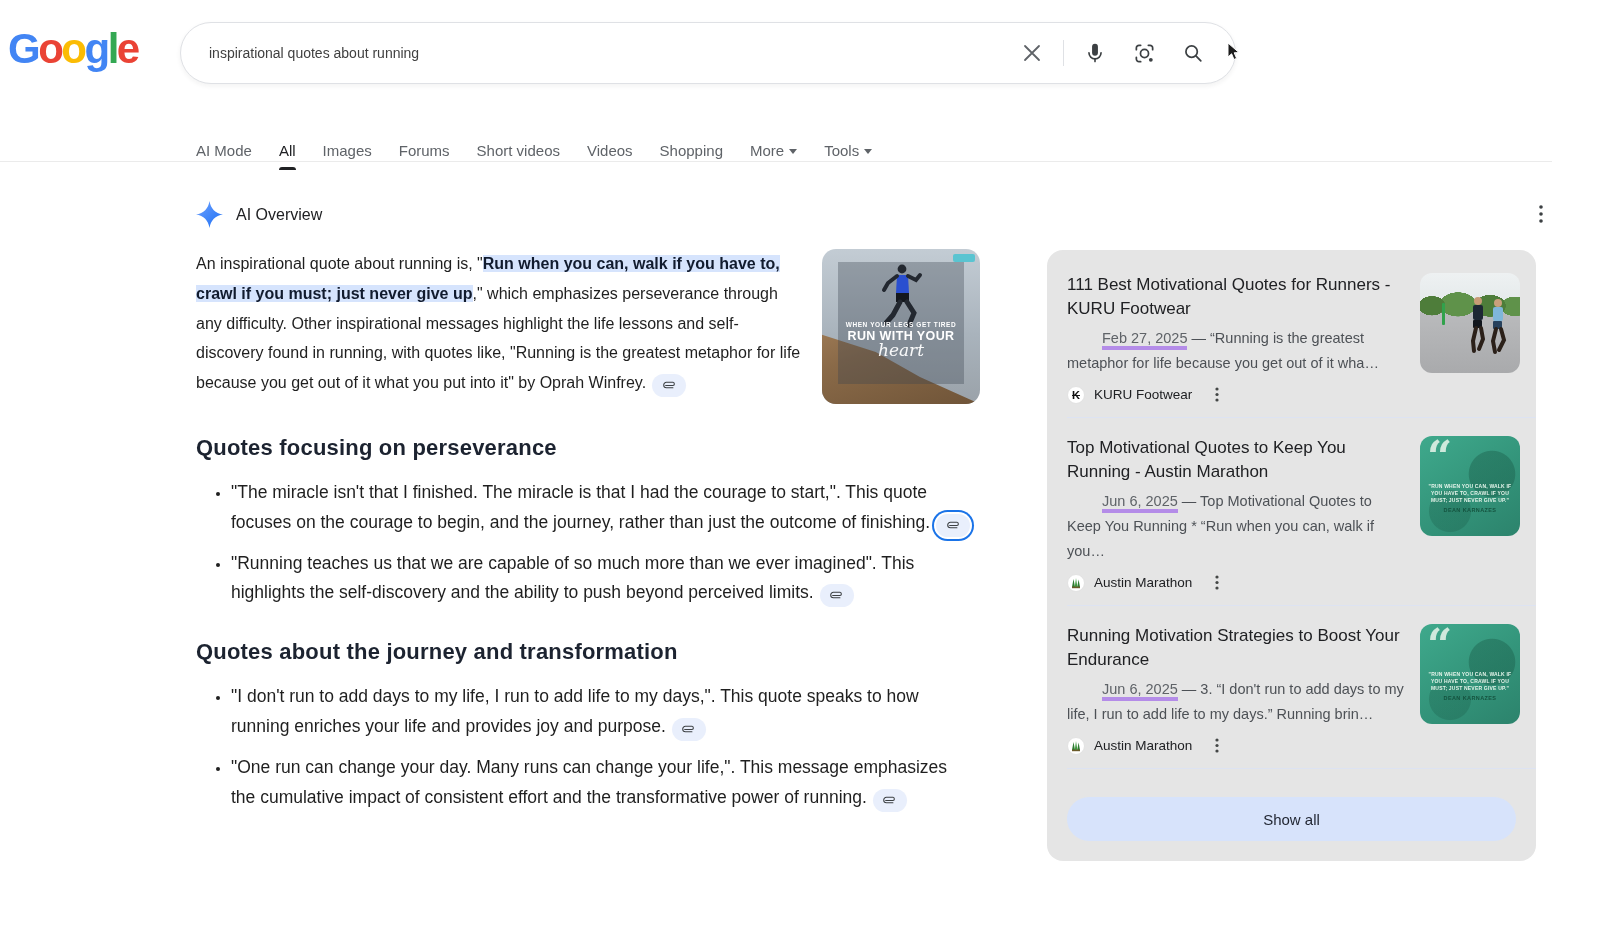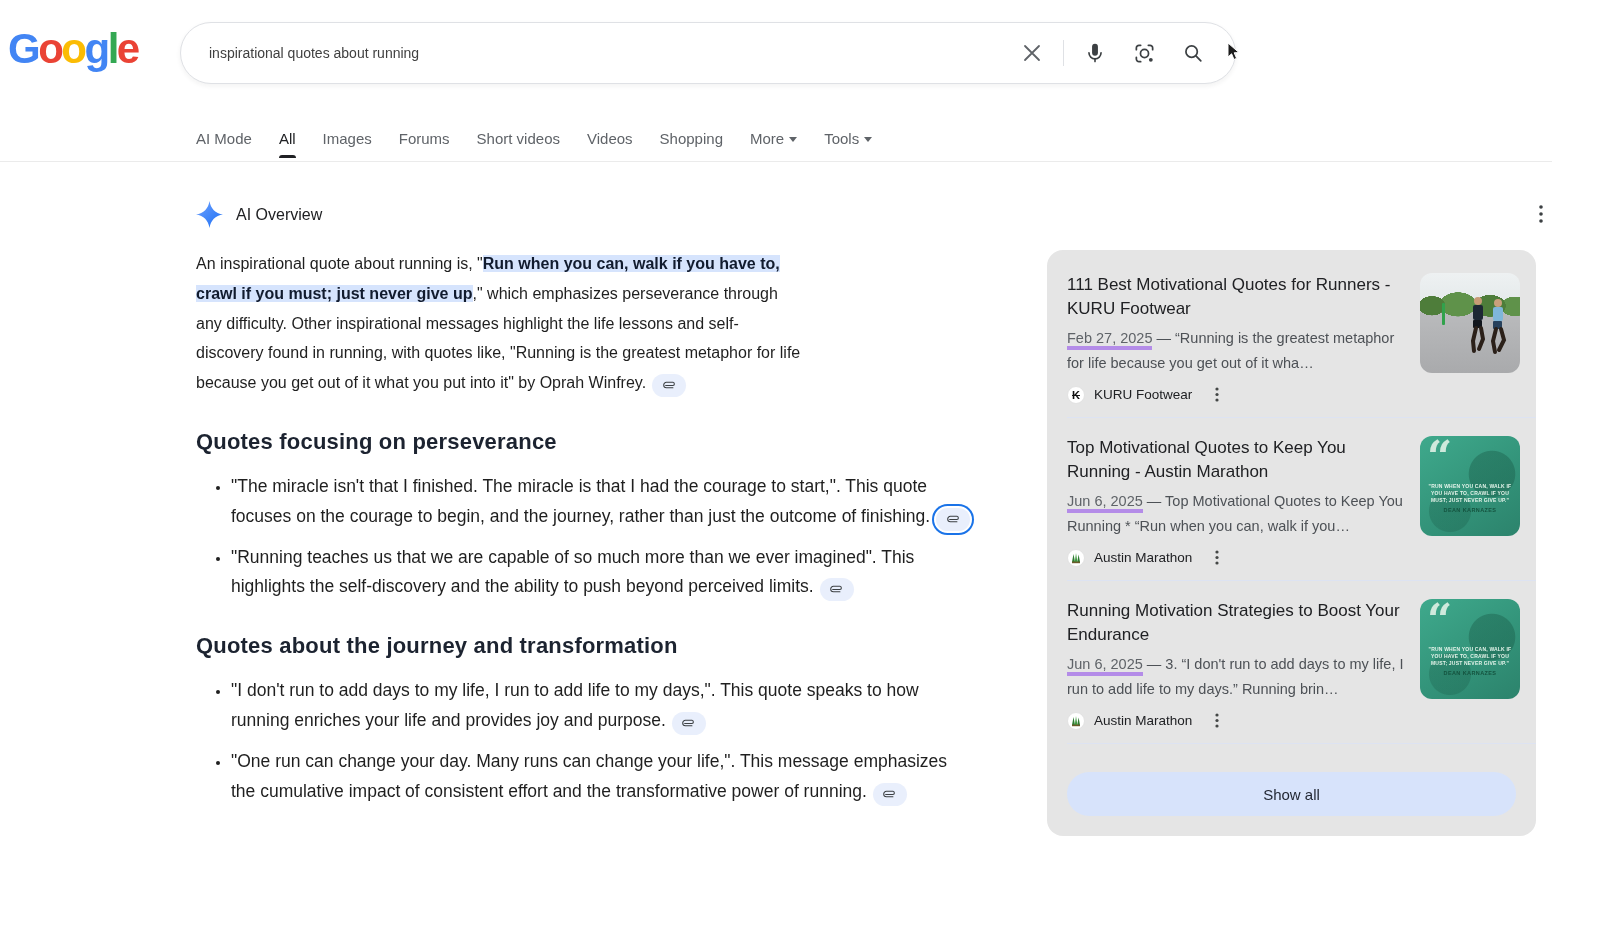--- a/index.html
+++ b/index.html
@@ -12,21 +12,21 @@
   .searchbox { position:absolute; left:180px; top:22px; width:1056px; height:62px;
     border:1px solid #dfe1e5; border-radius:31px; background:#fff;
     display:flex; align-items:center; padding:0 22px 0 28px;
     box-shadow:0 2px 5px rgba(32,33,36,.06); }
   .query { flex:1; font-size:14px; color:#404040; white-space:nowrap; overflow:hidden; }
   .sb-icons { display:flex; align-items:center; gap:9px; }
   .sbi { width:40px; height:40px; display:flex; align-items:center; justify-content:center; cursor:pointer; }
   .vdiv { width:1px; height:26px; background:#dfe1e5; margin:0 2px; }
 
   
-  .tabs { position:absolute; left:196px; top:116px; height:44px; display:flex; align-items:center; gap:27px; font-size:15px; color:#5f6368; }
+  .tabs { position:absolute; left:196px; top:128px; height:44px; display:flex; align-items:center; gap:27px; font-size:15px; color:#5f6368; }
   .tab { cursor:pointer; position:relative; display:flex; align-items:center; gap:5px; white-space:nowrap; }
   .tab.active { color:#202124; font-weight:500; }
   .tab.active::after { content:""; position:absolute; left:0; right:0; bottom:-11px; height:3px; background:#202124; border-radius:3px 3px 0 0; }
   .caret { width:0; height:0; border-left:4px solid transparent; border-right:4px solid transparent; border-top:5px solid #5f6368; margin-top:2px; }
   .tabs-rule { position:absolute; left:0; top:161px; width:1600px; height:1px; background:#ebebeb; }
 
   
   .ai-header { position:absolute; left:196px; top:201px; display:flex; align-items:center; gap:13px; }
   .ai-label { font-size:16px; font-weight:500; color:#202124; }
   .kebab-top { position:absolute; left:1537px; top:203px; cursor:pointer; padding:2px; }
@@ -56,21 +56,21 @@
   .hero-l3 { font-family:"DejaVu Serif", serif; font-style:italic; font-size:17px; margin-top:-3px; opacity:.95; }
   .hero-badge { position:absolute; right:5px; top:5px; width:22px; height:8px; border-radius:2px; background:#4fc3d0; opacity:.9; }
   .hero-runner { position:absolute; left:50%; top:14px; transform:translateX(-50%); }
 
   
   .panel { position:absolute; left:1047px; top:250px; width:489px; background:#e5e5e5; border-radius:16px; padding:5px 0 20px; }
   .card { display:flex; gap:14px; padding:18px 16px 13px 20px; cursor:pointer; }
   .card-main { flex:1; min-width:0; }
   .card-title { font-size:17px; line-height:24px; color:#202124; font-weight:400; margin-bottom:5px; }
   .card-snip { font-size:14.5px; line-height:25px; color:#4d5156; }
-  .c-date { color:#5f6368; background-image:linear-gradient(#b48ce8,#b48ce8); background-repeat:no-repeat; background-position:0 100%; background-size:100% 4px; padding-bottom:4px; }
+  .c-date { color:#5f6368; background-image:linear-gradient(#b48ce8,#b48ce8); background-repeat:no-repeat; background-position:0 100%; background-size:100% 4px; padding-bottom:4px;margin-left:35px; }
   .card-src { display:flex; align-items:center; gap:9px; margin-top:9px; }
   .fav { width:18px; height:18px; border-radius:50%; background:#fff; border:1px solid #e2e2e2; display:flex; align-items:center; justify-content:center; flex:none; overflow:hidden; }
   .fav-k { font-size:11px; font-weight:800; color:#111; text-decoration:line-through; }
   .src-name { font-size:13.5px; color:#202124; }
   .kebab-sm { margin-left:10px; cursor:pointer; padding:2px 4px; }
   .thumb { width:100px; height:100px; border-radius:12px; flex:none; overflow:hidden; position:relative; }
   .divider { height:1px; background:#dde3f2; margin-left:20px; }
   .showall { margin:28px 20px 0; height:44px; border-radius:22px; background:#d7e3fb; display:flex; align-items:center; justify-content:center; font-size:15px; color:#1f2430; cursor:pointer; }
 
   
@@ -194,20 +194,39 @@
   </div>
 
   <main class="main">
     <div class="intro-row">
       <p class="intro"><span>An inspirational quote about running is, "</span><span class="hl">Run when you can, walk if you have to, crawl if you must; just never give up</span><span>," which emphasizes perseverance through any difficulty. Other inspirational messages highlight the life lessons and self-discovery found in running, with quotes like, "Running is the greatest metaphor for life because you get out of it what you put into it" by Oprah Winfrey.</span><span class="chip">
             <svg width="13" height="13" viewBox="0 0 24 24" style="transform:rotate(45deg)">
               <path d="M7 17 L16.5 7.5 a3 3 0 0 0-4.2-4.2 L3.8 11.8 a5 5 0 0 0 7.1 7.1 L19.4 10.4" fill="none" stroke="#3c4043" stroke-width="2" stroke-linecap="round"></path>
             </svg>
           </span></p>
 
+      <div class="hero">
+        <div class="hero-hill"></div>
+        <div class="hero-overlay"></div>
+        <svg class="hero-runner" width="46" height="74" viewBox="0 0 46 74">
+          <circle cx="24" cy="6" r="4.4" fill="#232830"></circle>
+          <path d="M19 12 L30 12 L31 30 L18 30 Z" fill="#2a4fd0"></path>
+          <path d="M19 13 L10 20 L6 27" fill="none" stroke="#232830" stroke-width="4" stroke-linecap="round"></path>
+          <path d="M30 13 L38 17 L42 12" fill="none" stroke="#232830" stroke-width="4" stroke-linecap="round"></path>
+          <path d="M18 30 L31 30 L31 39 L18 39 Z" fill="#14171c"></path>
+          <path d="M22 39 L15 52 L8 60" fill="none" stroke="#232830" stroke-width="5" stroke-linecap="round"></path>
+          <path d="M29 39 L36 50 L31 62" fill="none" stroke="#232830" stroke-width="5" stroke-linecap="round"></path>
+        </svg>
+        <div class="hero-text">
+          <div class="hero-l1">WHEN YOUR LEGS GET TIRED</div>
+          <div class="hero-l2">RUN WITH YOUR</div>
+          <div class="hero-l3">heart</div>
+        </div>
+        <div class="hero-badge"></div>
+      </div>
     </div>
 
     <h3 class="section-h">Quotes focusing on perseverance</h3>
     <ul class="quotes">
       <li><span>"The miracle isn't that I finished. The miracle is that I had the courage to start,". This quote focuses on the courage to begin, and the journey, rather than just the outcome of finishing.</span><span class="chip focused">
             <svg width="13" height="13" viewBox="0 0 24 24" style="transform:rotate(45deg)">
               <path d="M7 17 L16.5 7.5 a3 3 0 0 0-4.2-4.2 L3.8 11.8 a5 5 0 0 0 7.1 7.1 L19.4 10.4" fill="none" stroke="#3c4043" stroke-width="2" stroke-linecap="round"></path>
             </svg>
           </span></li>
       <li><span>"Running teaches us that we are capable of so much more than we ever imagined". This highlights the self-discovery and the ability to push beyond perceived limits.</span><span class="chip">

